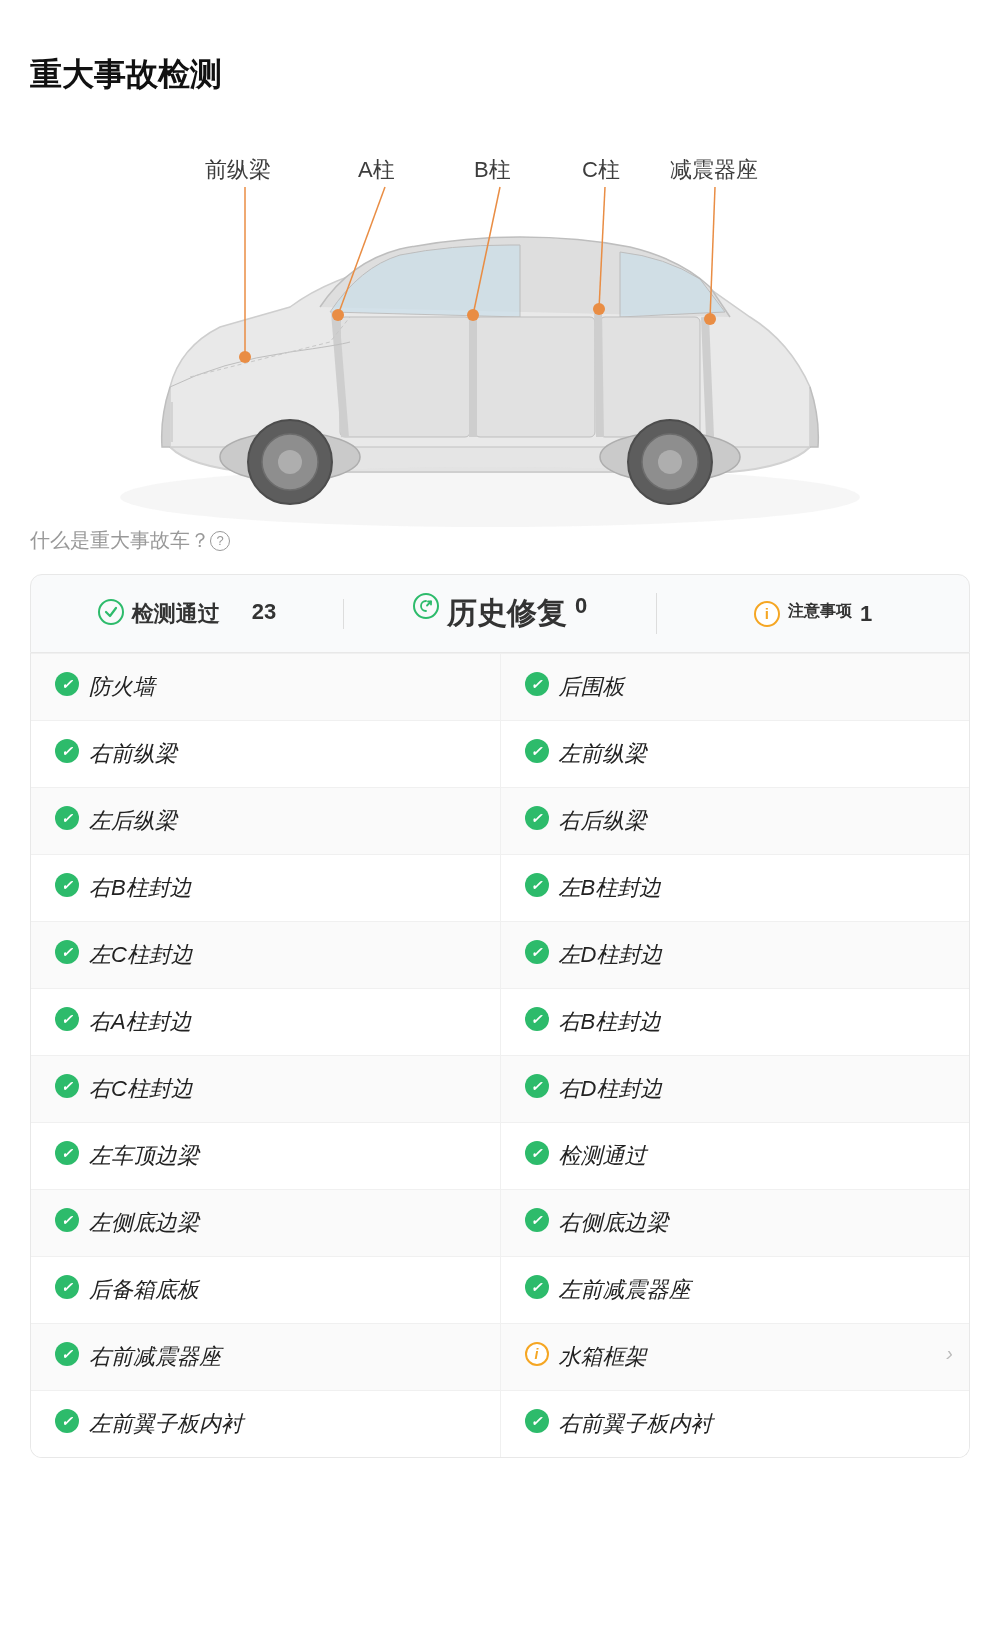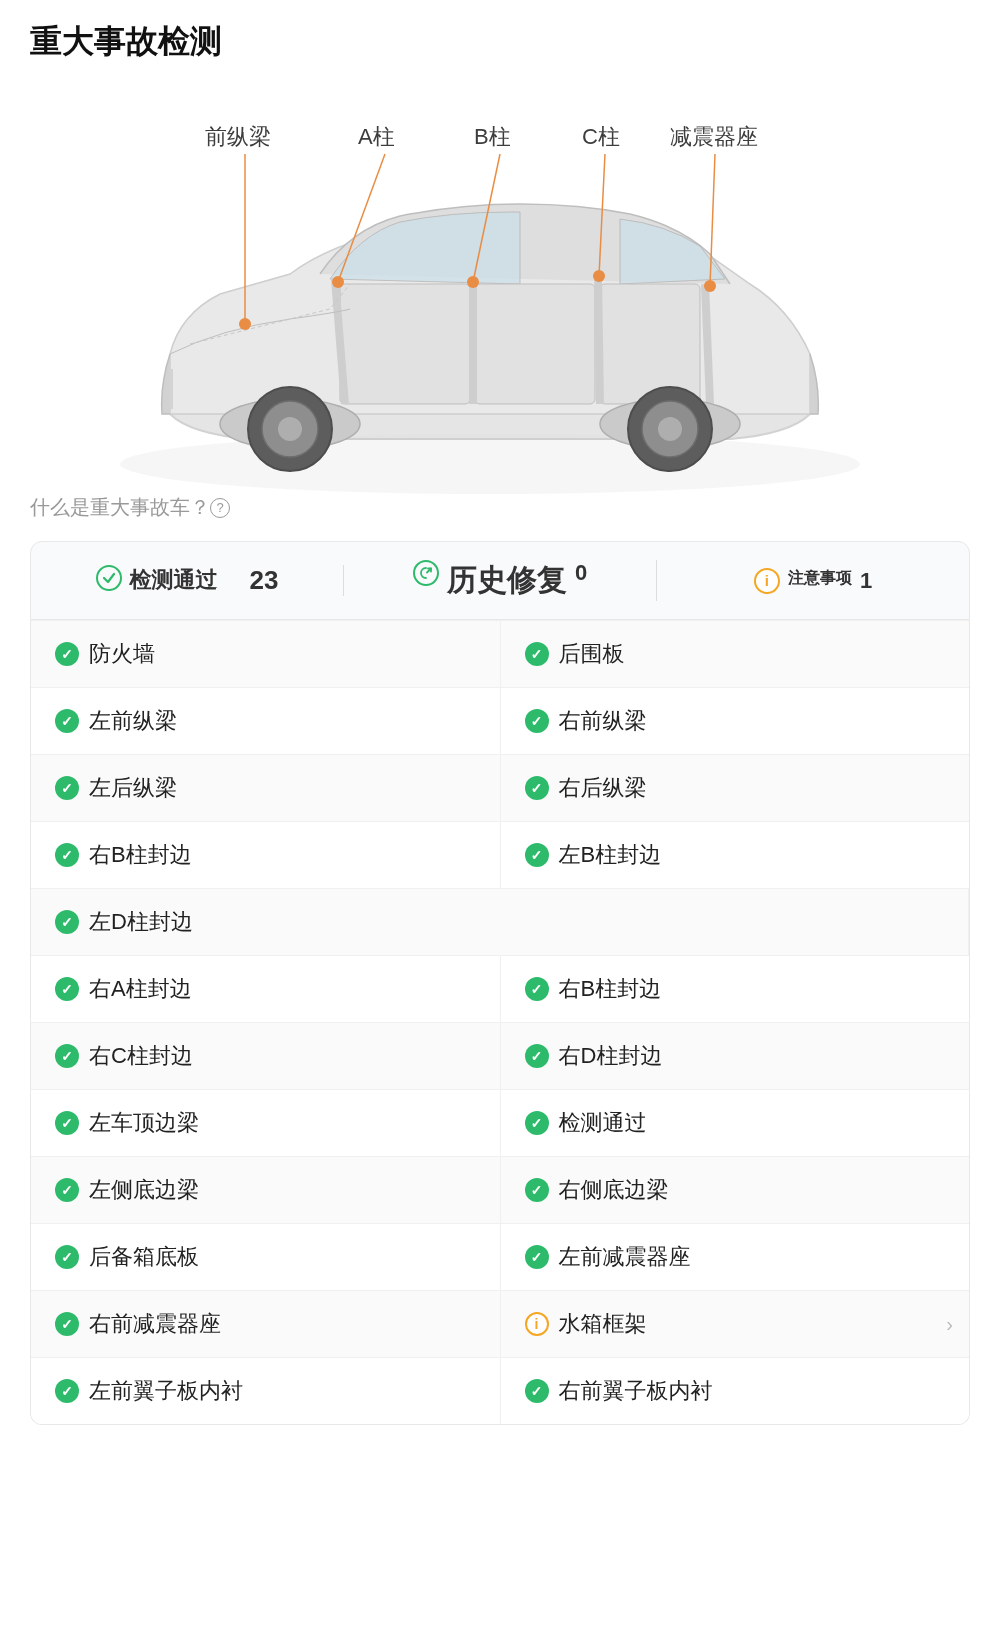--- a/index.html
+++ b/index.html
@@ -6,21 +6,21 @@
     body {
       font-family: -apple-system, "PingFang SC", "Microsoft YaHei", sans-serif;
       background: #f5f5f5;
       width: 1000px;
       min-height: 1628px;
     }
     .page {
       background: #fff;
       width: 1000px;
       min-height: 1628px;
-      padding: 20px 30px 40px 30px;
+      padding: 53px 30px 40px 30px;
     }
     .page-title {
       font-size: 32px;
       font-weight: 700;
       color: #111;
       margin-bottom: 30px;
     }
     
     .subtitle {
       font-size: 20px;
@@ -76,26 +76,26 @@
     }
     .checklist-row:nth-child(odd) {
       background: #fafafa;
     }
     .checklist-row:nth-child(even) {
       background: #fff;
     }
     .checklist-cell {
       flex: 1;
       display: flex;
-      align-items: center;
       gap: 10px;
       padding: 18px 24px;
       font-size: 22px;
       color: #222;
       position: relative;
+      font-style: italic;
     }
     .checklist-cell:first-child {
       border-right: 1px solid #f0f0f0;
     }
     .check-green {
       width: 24px;
       height: 24px;
       border-radius: 50%;
       background: #2dbb6b;
       display: flex;
@@ -225,21 +225,21 @@
   </div>
 
   <div class="summary-bar">
     <div class="summary-item">
       <span style="display:inline-flex;align-items:center;justify-content:center;width:26px;height:26px;border-radius:50%;border:2.5px solid #2dbb6b;">
         <svg width="14" height="14" viewBox="0 0 14 14">
             <polyline points="2,7 6,11 12,3" stroke="#2dbb6b" stroke-width="2.2" fill="none" stroke-linecap="round" stroke-linejoin="round"></polyline>
           </svg>
       </span>
       <span style="color:#333;font-size:22px;">检测通过</span>
-      <span style="color:#333;font-size:26px;font-weight:700;margin-left:24px;">23</span>
+      <span style="color:#333;font-size:22px;font-weight:700;margin-left:24px;">23</span>
     </div>
     <div class="summary-item">
       <span style="display:inline-flex;align-items:center;justify-content:center;width:26px;height:26px;border-radius:50%;border:2.5px solid #2dbb6b;">
         <svg width="14" height="14" viewBox="0 0 14 14">
           <path d="M7,2 C4.2,2 2,4.2 2,7 C2,9.8 4.2,12 7,12" stroke="#2dbb6b" stroke-width="1.8" fill="none" stroke-linecap="round"></path>
           <path d="M9,2.5 L12,2.5 L12,5.5" stroke="#2dbb6b" stroke-width="1.8" fill="none" stroke-linecap="round" stroke-linejoin="round"></path>
           <line x1="12" y1="2.5" x2="8" y2="6.5" stroke="#2dbb6b" stroke-width="1.8" stroke-linecap="round"></line>
         </svg>
       </span>
       <span style="color:#333;font-size:30px;">历史修复</span>
@@ -263,26 +263,26 @@
       </div>
       <div class="checklist-cell">
         <span class="check-green"></span>
         <span>后围板</span>
       </div>
     </div>
 
     <div class="checklist-row">
       <div class="checklist-cell">
         <span class="check-green"></span>
+        <span>右前纵梁</span>
+      </div>
+      <div class="checklist-cell">
+        <span class="check-green"></span>
         <span>左前纵梁</span>
       </div>
-      <div class="checklist-cell">
-        <span class="check-green"></span>
-        <span>右前纵梁</span>
-      </div>
     </div>
 
     <div class="checklist-row">
       <div class="checklist-cell">
         <span class="check-green"></span>
         <span>左后纵梁</span>
       </div>
       <div class="checklist-cell">
         <span class="check-green"></span>
         <span>右后纵梁</span>
@@ -294,20 +294,24 @@
         <span class="check-green"></span>
         <span>右B柱封边</span>
       </div>
       <div class="checklist-cell">
         <span class="check-green"></span>
         <span>左B柱封边</span>
       </div>
     </div>
 
     <div class="checklist-row">
+      <div class="checklist-cell">
+        <span class="check-green"></span>
+        <span>左C柱封边</span>
+      </div>
       <div class="checklist-cell">
         <span class="check-green"></span>
         <span>左D柱封边</span>
       </div>
     </div>
 
     <div class="checklist-row">
       <div class="checklist-cell">
         <span class="check-green"></span>
         <span>右A柱封边</span>

